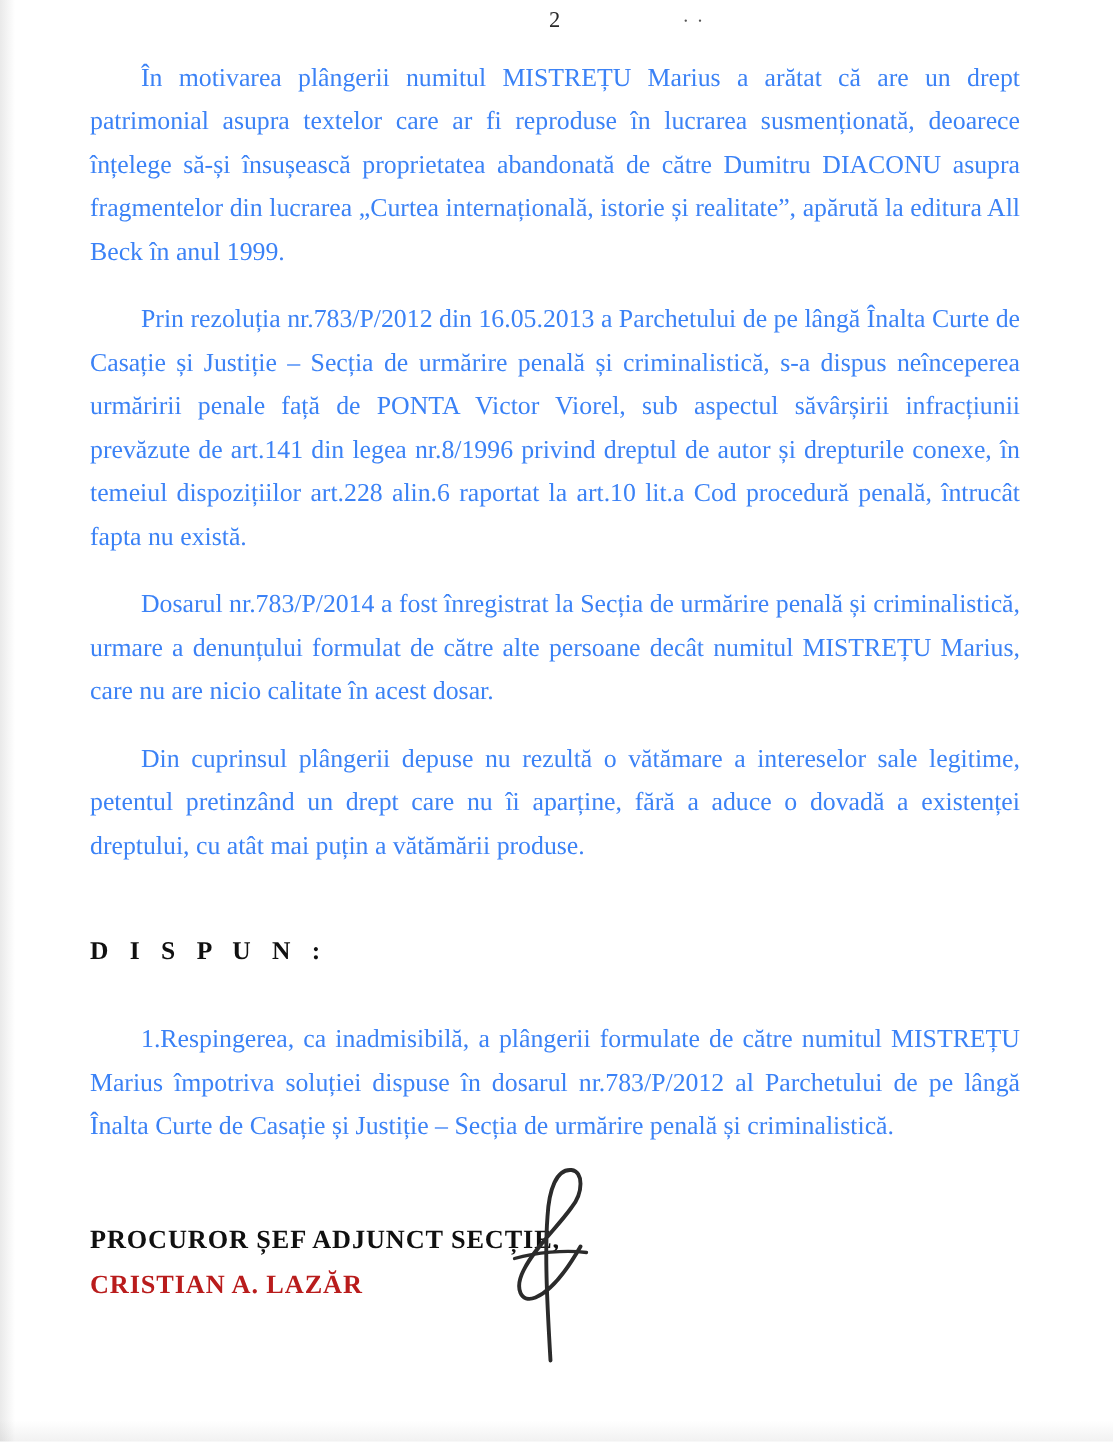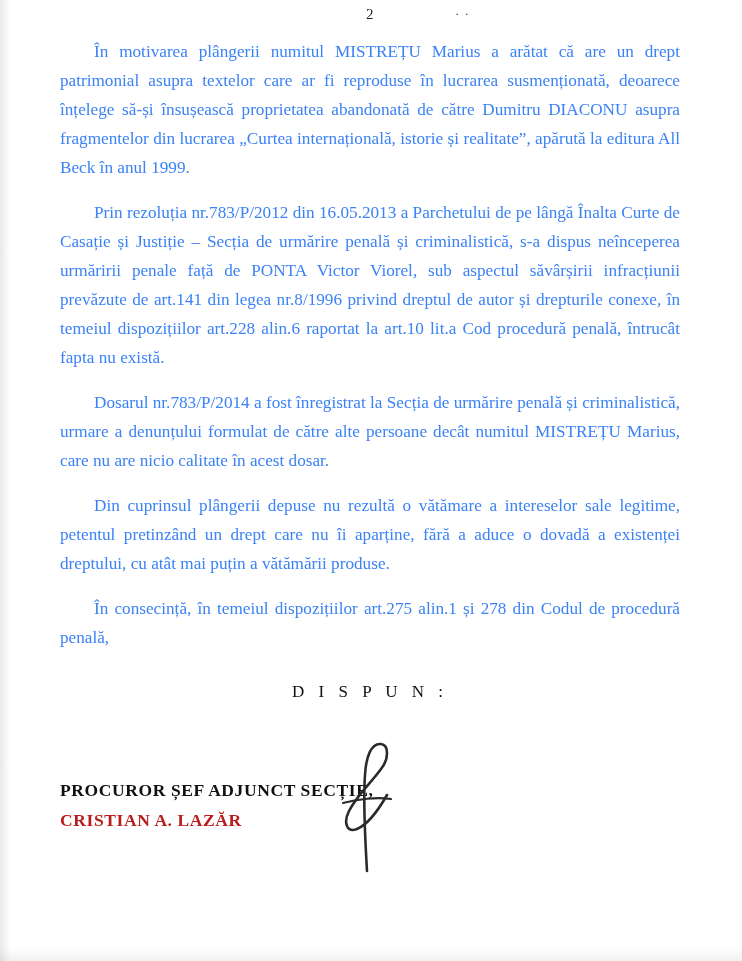--- a/index.html
+++ b/index.html
@@ -45,22 +45,22 @@
     text-align: justify;
     text-justify: inter-word;
     font-size: 17.2px;
     line-height: 29px;
     text-indent: 34px;
     color: #3b82f6;
   }
   .spacer-sm { height: 9px; }
   .spacer-lg { height: 34px; }
   .dispun {
-    text-align: center;
-    font-weight: normal;
+    text-align: left;
+    font-weight: bold;
     font-size: 17px;
     letter-spacing: 5px;
     margin: 30px 0 0 0;
     color: #101010;
   }
   .signature-block {
     margin-top: 30px;
     position: relative;
   }
   .sig-line {
@@ -123,26 +123,26 @@
     <div class="spacer-sm"></div>
 
     <p class="para">Dosarul nr.783/P/2014 a fost înregistrat la Secția de urmărire penală și criminalistică, urmare a denunțului formulat de către alte persoane decât numitul MISTREȚU Marius, care nu are nicio calitate în acest dosar.</p>
 
     <div class="spacer-sm"></div>
 
     <p class="para">Din cuprinsul plângerii depuse nu rezultă o vătămare a intereselor sale legitime, petentul pretinzând un drept care nu îi aparține, fără a aduce o dovadă a existenței dreptului, cu atât mai puțin a vătămării produse.</p>
 
     <div class="spacer-sm"></div>
 
-    <p class="para">În consecință, în temeiul dispozițiilor art.275 alin.1 și 278 din Codul de procedură penală,</p>
 
     <div class="dispun">D I S P U N :</div>
 
     <div class="spacer-lg"></div>
 
+    <p class="para">1.Respingerea, ca inadmisibilă, a plângerii formulate de către numitul MISTREȚU Marius împotriva soluției dispuse în dosarul nr.783/P/2012 al Parchetului de pe lângă Înalta Curte de Casație și Justiție – Secția de urmărire penală și criminalistică.</p>
 
     <div class="spacer-sm"></div>
 
 
     <div class="signature-block">
       <svg class="scribble" width="150" height="140" viewBox="0 0 150 140">
         <path d="M72 134 C 70 100, 68 64, 70 38 C 71 20, 76 6, 86 7 C 94 8, 94 22, 86 32 C 76 46, 62 58, 54 74 C 48 86, 52 96, 62 92 C 74 87, 84 72, 92 58" fill="none" stroke="#2b2b2b" stroke-width="2.6" stroke-linecap="round"></path>
         <path d="M48 66 C 62 62, 82 60, 96 62" fill="none" stroke="#2b2b2b" stroke-width="2.2" stroke-linecap="round"></path>
       </svg>
       <div class="sig-line">PROCUROR ȘEF ADJUNCT SECȚIE,</div>

